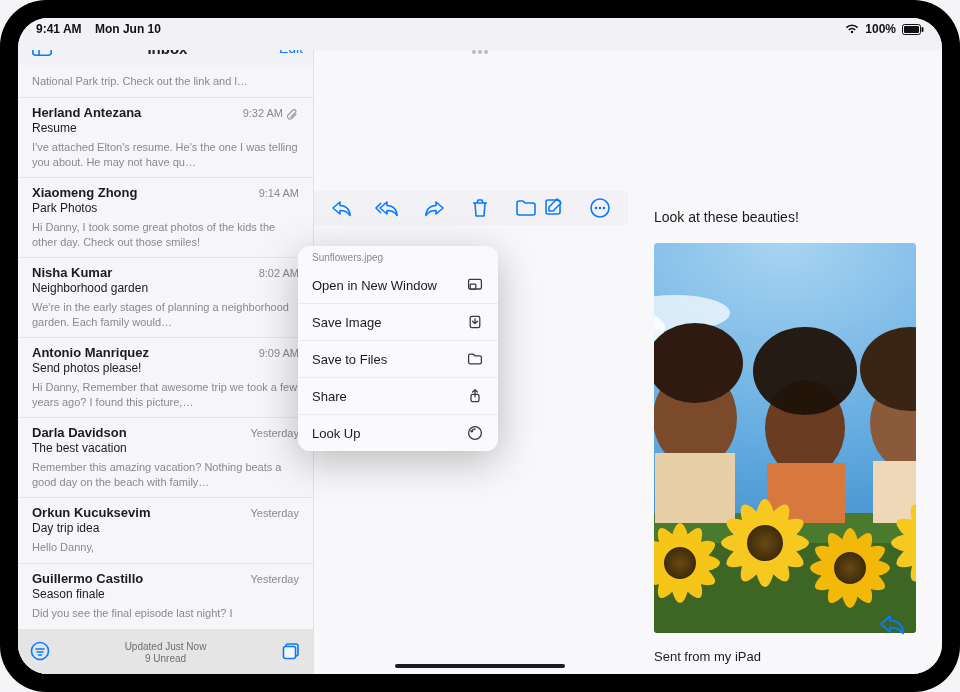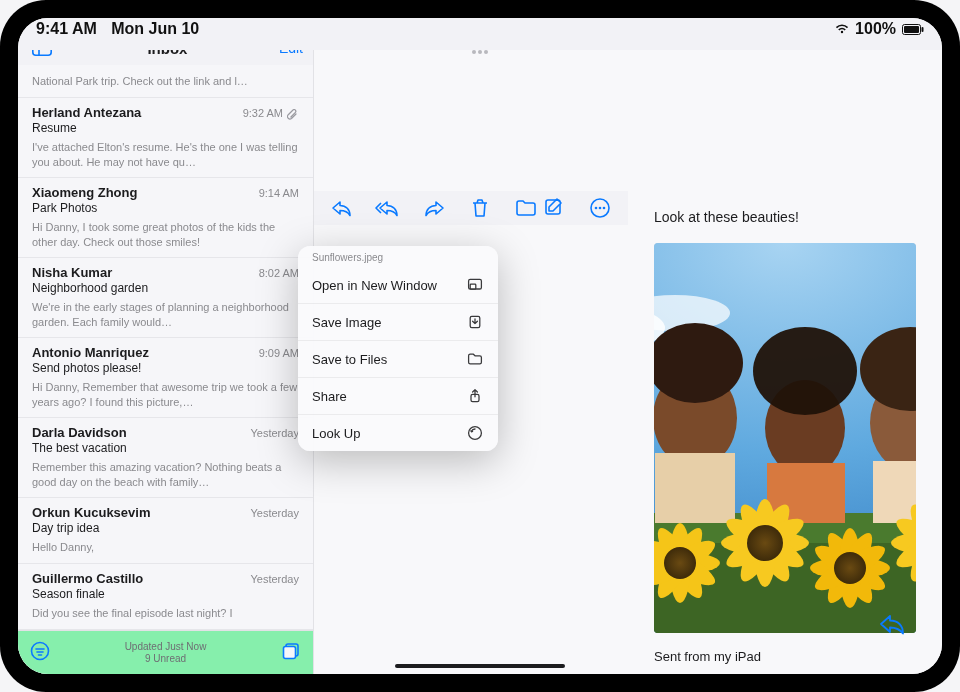--- a/index.html
+++ b/index.html
@@ -21,21 +21,21 @@
     position:relative;
     display:flex;
     flex-direction:column;
   }
 
   
   .statusbar {
     height:22px;
     display:flex; align-items:center; justify-content:space-between;
     padding:0 18px;
-    font-size:16px; font-weight:600;
+    font-size:12px; font-weight:600;
     color:#111;
     background:#f2f2f6;
   }
   .statusbar .left span { margin-right:10px; }
   .statusbar .right { display:flex; align-items:center; gap:6px; }
   .statusbar svg { display:block; }
 
   
   .grabber { text-align:center; height:10px; background:#f2f2f6;}
   .grabber-dots { display:inline-block; width:28px; height:5px;}
@@ -73,21 +73,21 @@
   .mail-item .sender { font-size:13px; font-weight:700; color:#1c1c1e; }
   .mail-item .time { font-size:11px; color:#8a8a8e; }
   .mail-item .subject { font-size:12px; color:#1c1c1e; margin-top:1px; }
   .mail-item .preview { font-size:11px; color:#8a8a8e; line-height:1.35; margin-top:5px; max-height:29px; overflow:hidden;}
   .mail-item.snippet-top { padding-top:4px; border-top:none;}
   .mail-item.snippet-top .preview { color:#8a8a8e; font-size:11px;}
 
   .sidebar-footer {
     height:44px; border-top:1px solid #e2e2e6;
     display:flex; align-items:center; justify-content:space-between;
-    padding:0 12px; background:#86efac;
+    padding:0 12px; background:#e5e5e5;
   }
   .sidebar-footer .center { flex:1; text-align:center; font-size:10px; color:#6e6e73; line-height:1.2;}
   .sidebar-footer .icon-btn { color:#0a7aff; }
 
   
   .main { flex:1; display:flex; background:#f8f8fa; min-width:0;}
   .toolbar {
     height:34px; display:flex; align-items:center; justify-content:space-between;
     padding:0 14px; background:#f2f2f6;
   }

